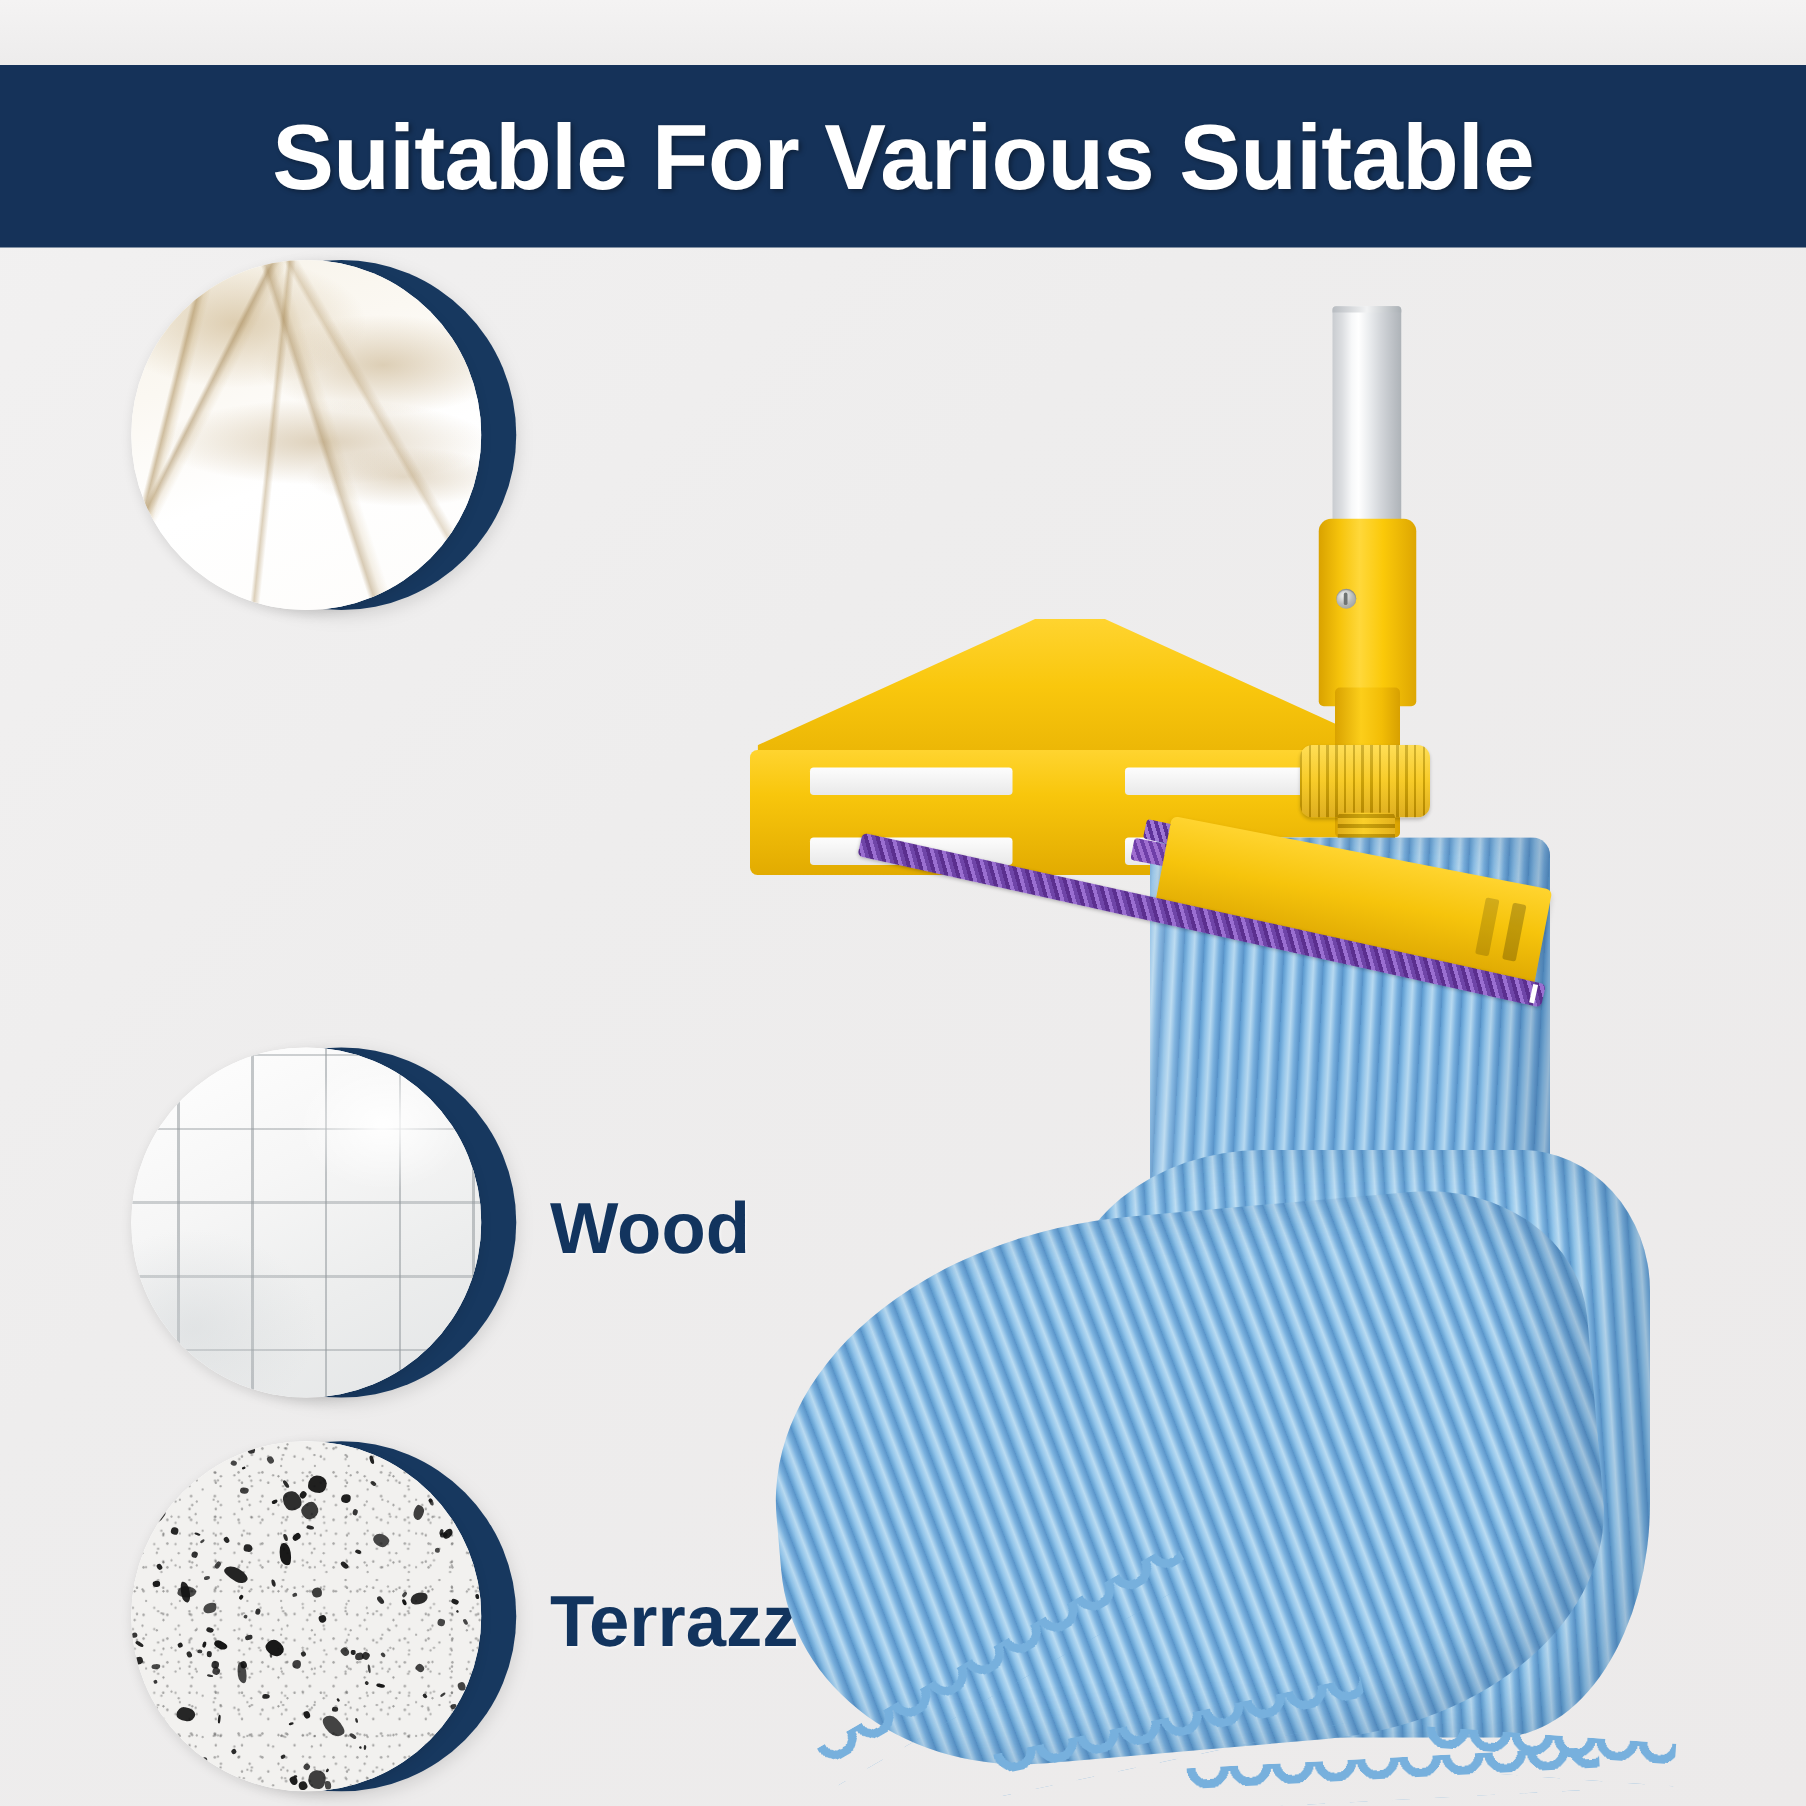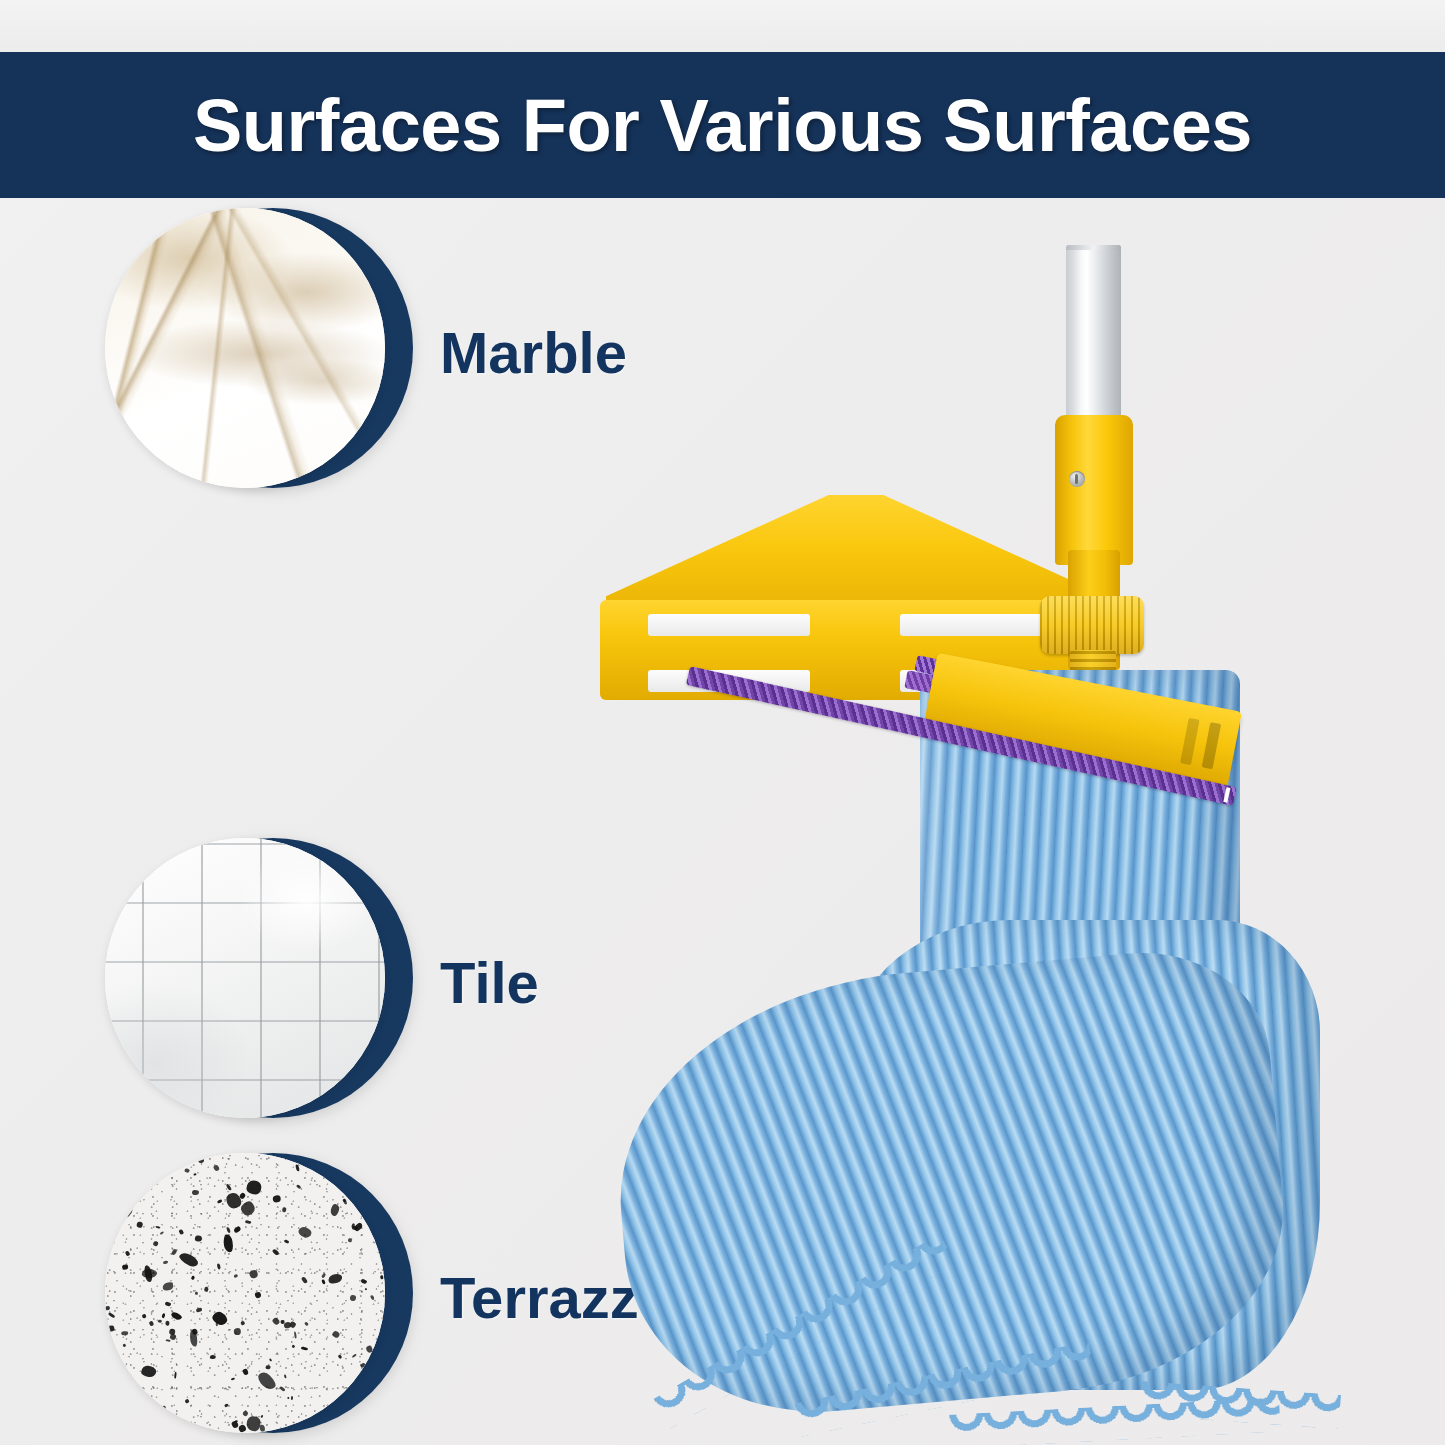--- a/index.html
+++ b/index.html
@@ -410,40 +410,39 @@
   }
 </style>
 </head>
 <body>
 
 <div id="page">
 
   <div class="top-strip"></div>
 
   <div class="banner">
-    <div class="banner-title">Surfaces For Various Surfaces</div>
+    <div class="banner-title">Suitable For Various Suitable</div>
   </div>
 
   <div class="surface-list">
 
     <div class="surface-row r0">
       <div class="crescent"></div>
       <div class="thumb">
         <div class="tex tex-marble"></div>
       </div>
-      <div class="surface-label">Marble</div>
     </div>
 
 
     <div class="surface-row r2">
       <div class="crescent"></div>
       <div class="thumb">
         <div class="tex tex-tile"></div>
       </div>
-      <div class="surface-label">Tile</div>
+      <div class="surface-label">Wood</div>
     </div>
 
     <div class="surface-row r3">
       <div class="crescent"></div>
       <div class="thumb">
         <div class="tex tex-terrazzo" id="terrazzo-tex">
           <div class="dust"></div>
         <div class="chip" style="width: 6px; height: 6.3px; left: 90.76%; top: 5.72%; transform: rotate(66deg); opacity: 0.93;"></div>
             <div class="chip" style="width: 3.9px; height: 4.8px; left: 57.54%; top: 75.54%; transform: rotate(271deg); opacity: 0.87;"></div>
             <div class="chip" style="width: 7.1px; height: 16.7px; left: 30.52%; top: 63.08%; transform: rotate(172deg); opacity: 0.77;"></div>

